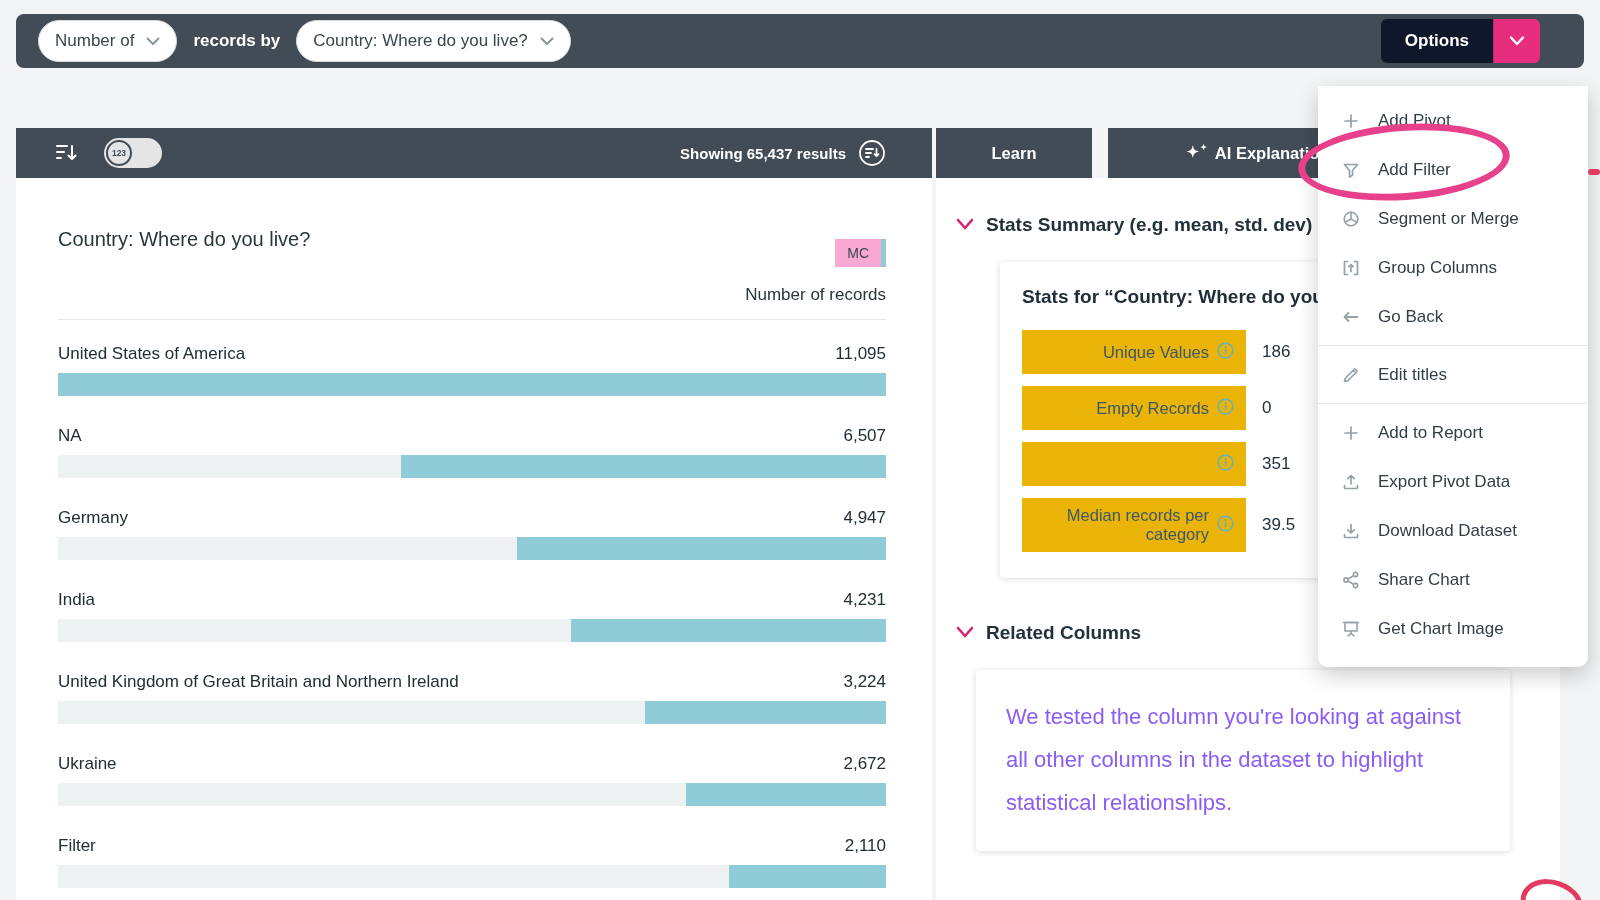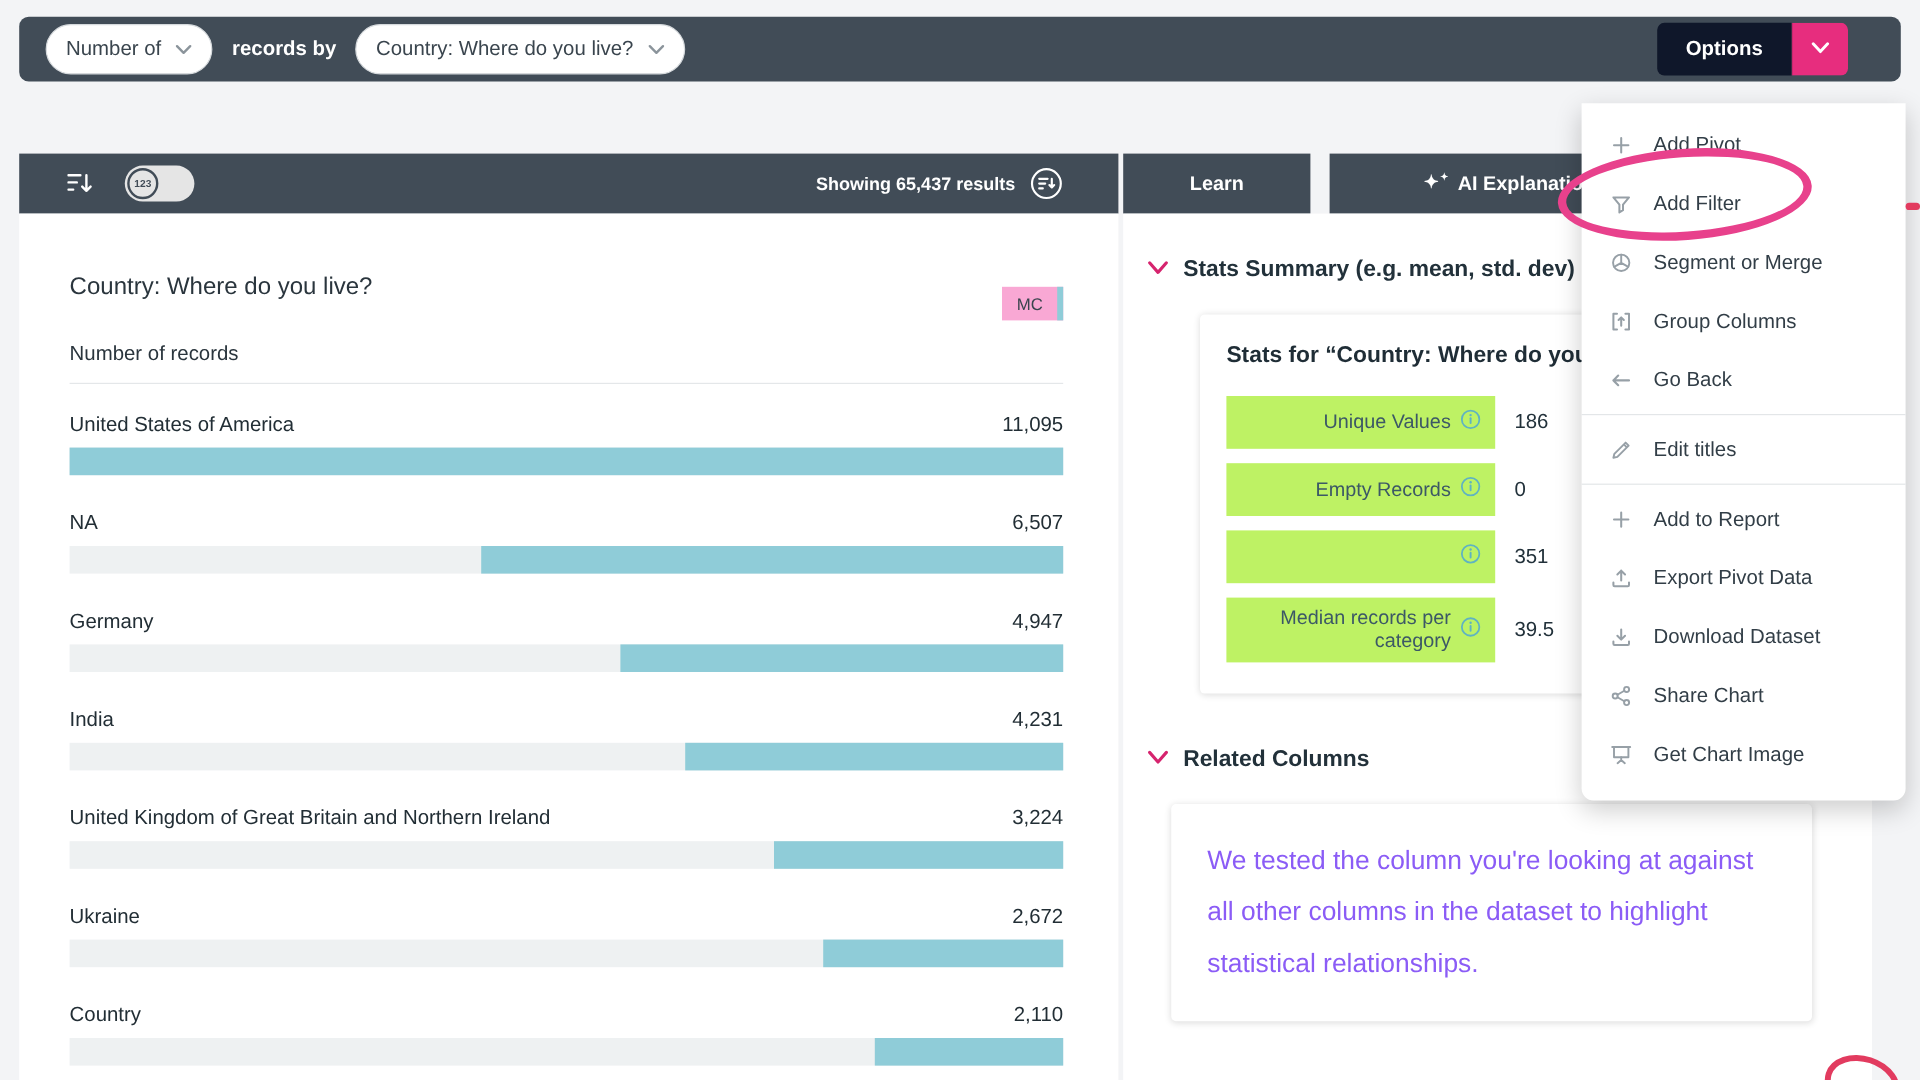--- a/index.html
+++ b/index.html
@@ -62,21 +62,21 @@
     position:absolute;left:16px;top:178px;width:916px;height:722px;background:#fff;
     box-sizing:border-box;padding:34px 46px 0 42px;overflow:hidden;
   }
   .chart-title-row{display:flex;justify-content:space-between;align-items:center;}
   .chart-title{font-size:20px;font-weight:500;color:#2a353d;}
   .type-badge{
     background:#f9a8d4;color:#3a454e;font-size:14px;padding:6px 12px;
     border-right:5px solid #8fccd8;
     margin-top:27px;
   }
-  .value-axis{font-size:17px;margin-top:18px;color:#2a353d;}
+  .value-axis{font-size:17px;text-align:right;margin-top:18px;color:#2a353d;}
   .chart-divider{border:none;border-top:1px solid #e4e7e9;margin:14px 0 24px 0;}
   .bar-row{margin-bottom:30px;}
   .bar-top{display:flex;justify-content:space-between;font-size:17px;color:#222e35;margin-bottom:9px;}
   .track{height:23px;background:#eef1f2;position:relative;}
   .fill{position:absolute;right:0;top:0;height:100%;background:#8fccd8;}
 
   
   .right-panel{
     position:absolute;left:936px;top:178px;width:624px;height:722px;background:#fff;
     box-sizing:border-box;padding-top:36px;overflow:hidden;
@@ -84,21 +84,21 @@
   .sec-head{display:flex;align-items:center;gap:12px;margin-left:20px;cursor:pointer;}
   .sec-title{font-size:19px;font-weight:700;color:#22313a;white-space:nowrap;}
   .stats-card{
     margin:26px 0 0 64px;width:512px;background:#fff;border-radius:4px;
     box-shadow:0 1px 6px rgba(0,0,0,0.14);box-sizing:border-box;
     padding:24px 0 26px 22px;
   }
   .stats-card-title{font-size:19px;font-weight:600;color:#1f2d36;margin-bottom:22px;white-space:nowrap;}
   .stat-row{display:flex;align-items:center;margin-bottom:12px;}
   .stat-label{
-    width:224px;min-height:44px;background:#bef264;color:#3c5866;font-size:16.5px;
+    width:224px;min-height:44px;background:#eab308;color:#3c5866;font-size:16.5px;
     display:flex;align-items:center;justify-content:flex-end;text-align:right;gap:8px;
     padding:8px 12px 8px 14px;box-sizing:border-box;
   }
   .stat-value{margin-left:16px;font-size:17px;color:#22313a;white-space:nowrap;}
   .related-head{margin-top:44px;}
   .related-card{
     margin:26px 0 0 40px;width:534px;background:#fff;border-radius:4px;
     box-shadow:0 1px 6px rgba(0,0,0,0.14);box-sizing:border-box;
     padding:26px 30px;font-size:22px;color:#8b5cf6;line-height:1.95;
   }
@@ -252,21 +252,21 @@
       <div class="bar-top">
         <span>Ukraine</span>
         <span>2,672</span>
       </div>
       <div class="track">
           <div class="fill" style="width: 24.1%;"></div>
         </div>
     </div>
     <div class="bar-row">
       <div class="bar-top">
-        <span>Country</span>
+        <span>Filter</span>
         <span>2,110</span>
       </div>
       <div class="track">
           <div class="fill" style="width: 19%;"></div>
         </div>
     </div>
   </div>
 
   <div class="right-panel">
     <div class="sec-head">

